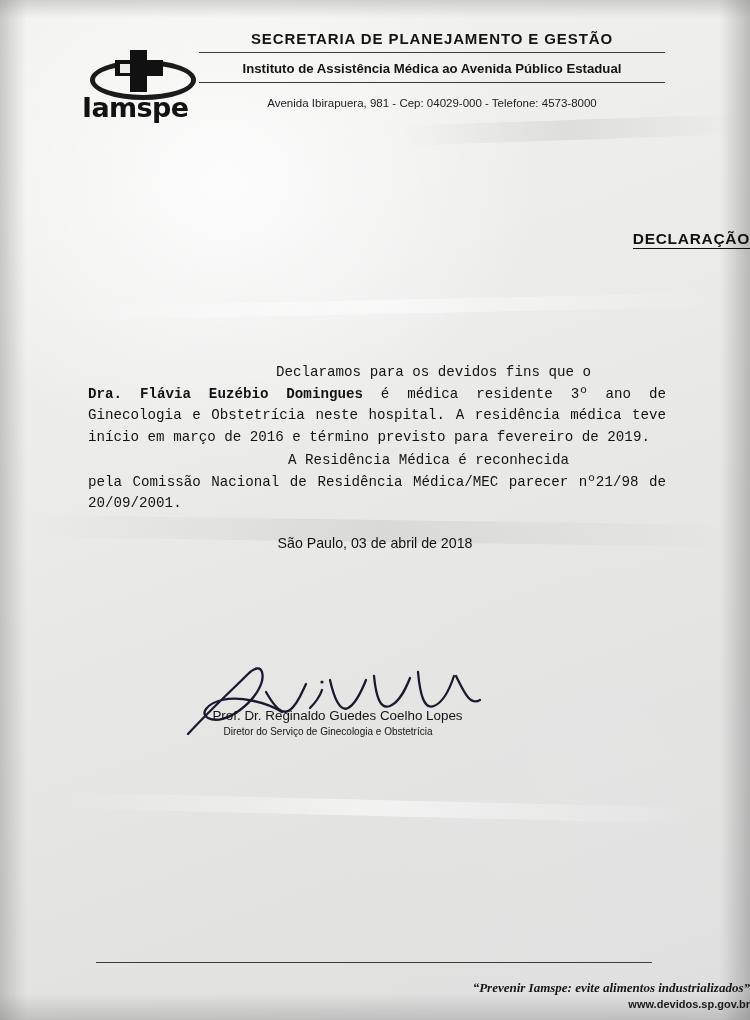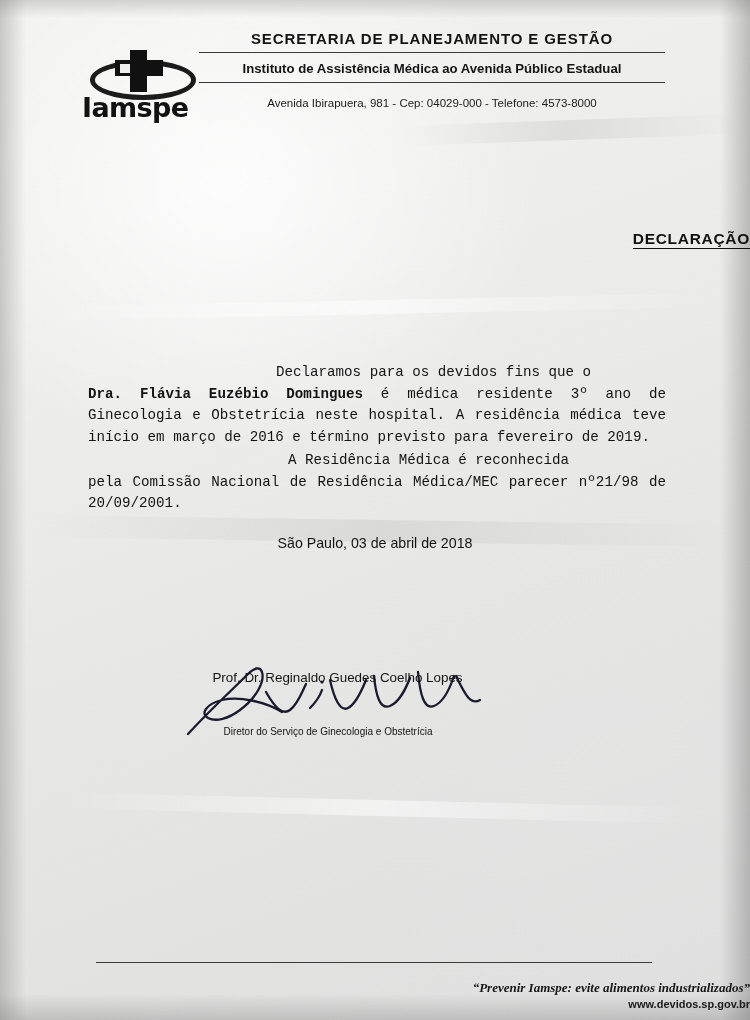--- a/index.html
+++ b/index.html
@@ -208,21 +208,21 @@
     height: 100px;
   }
   #signature-svg {
     position: absolute;
     left: 20px; top: 0;
     width: 330px;
     height: 78px;
   }
   #sig-name {
     position: absolute;
-    left: 0; top: 670px;
+    left: 0; top: 708px;
     width: 675px;
     text-align: center;
     font-family: "Liberation Sans", sans-serif;
     font-size: 13.4px;
     color: #141414;
   }
   #sig-role {
     position: absolute;
     left: 0; top: 726px;
     width: 656px;

